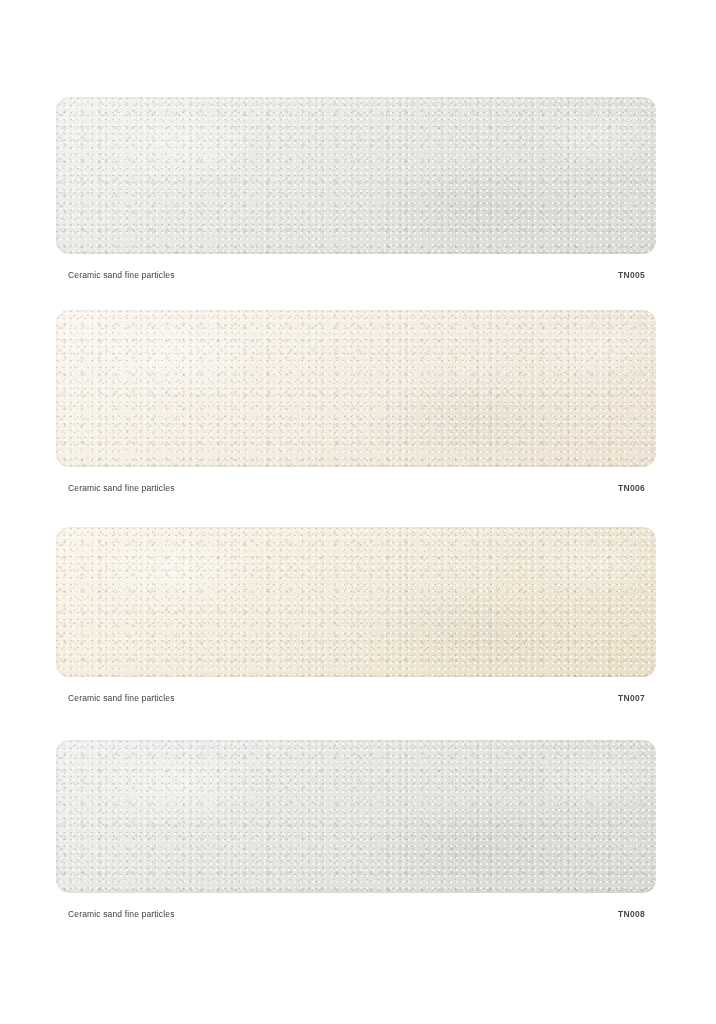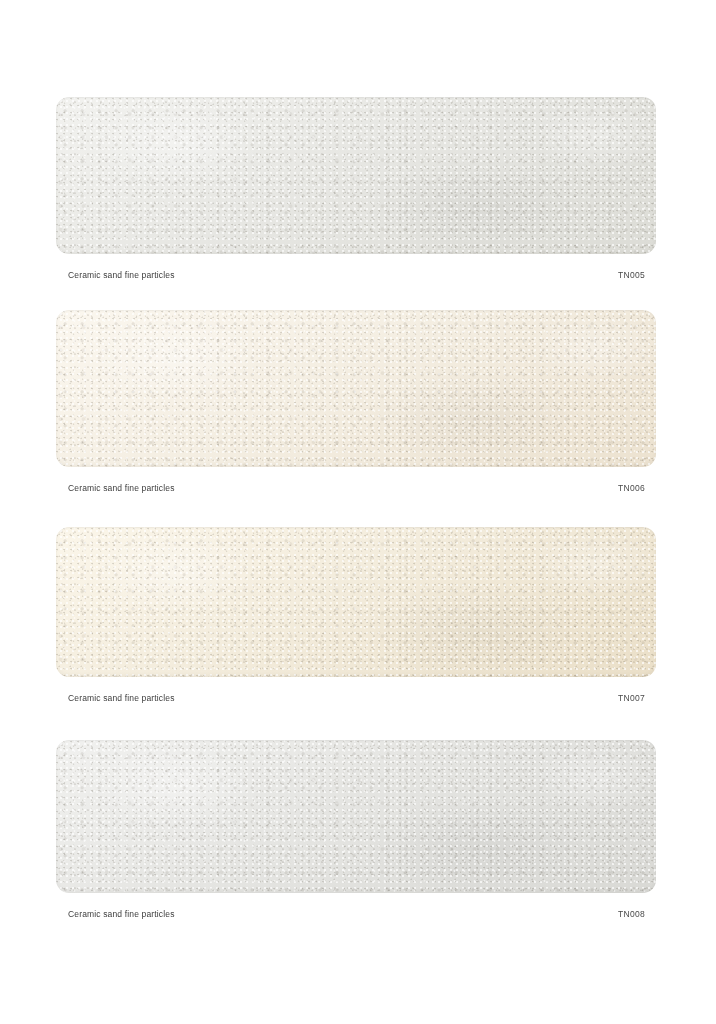--- a/index.html
+++ b/index.html
@@ -109,20 +109,21 @@
     white-space: nowrap;
   }
   .caption-code {
     position: absolute;
     right: 11px;
     top: 16px;
     font-size: 8.5px;
     color: #4a4a4a;
     letter-spacing: 0.3px;
     white-space: nowrap;
+    font-weight: bold;
   }
 </style>
 </head>
 <body>
 
 <div class="sheet">
   <div class="samples" id="sample-list">
       <div class="sample" style="position: absolute; left: 0px; top: 0px;">
         <div class="swatch" style="height: 157px; background: linear-gradient(150deg, rgb(242, 242, 239) 0%, rgb(231, 231, 227) 45%, rgb(220, 220, 214) 100%);">
           <div class="mottle"></div>

